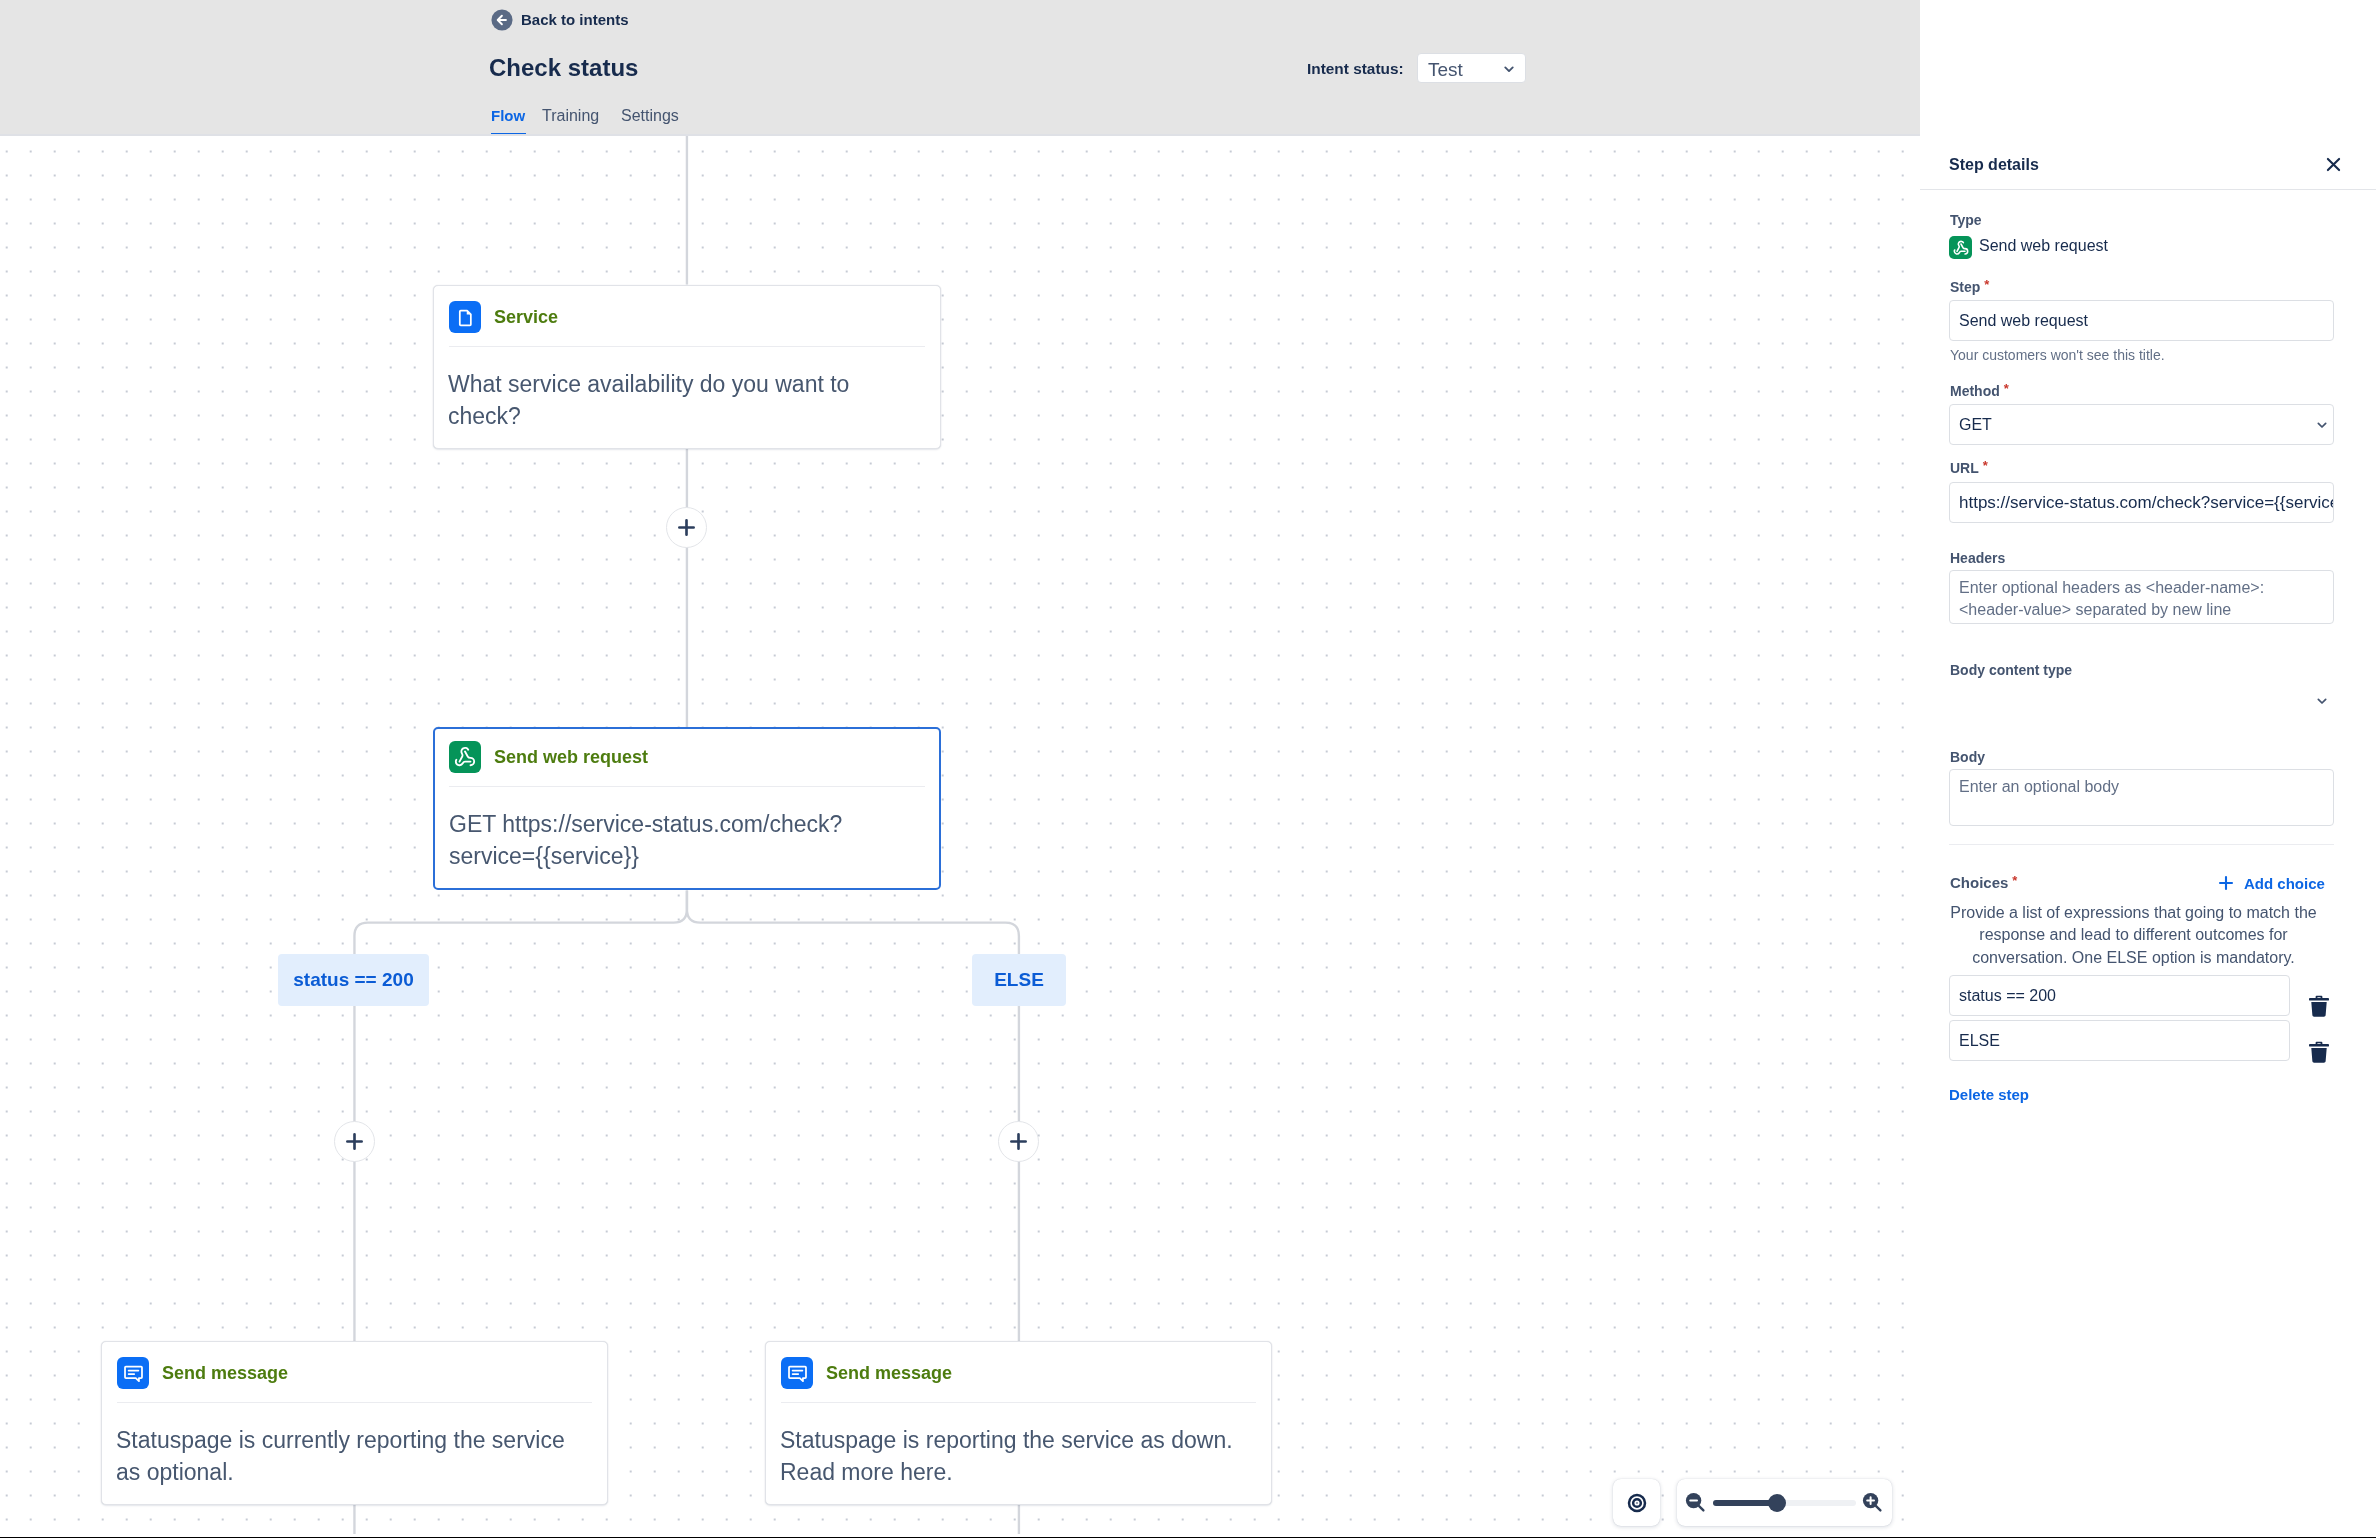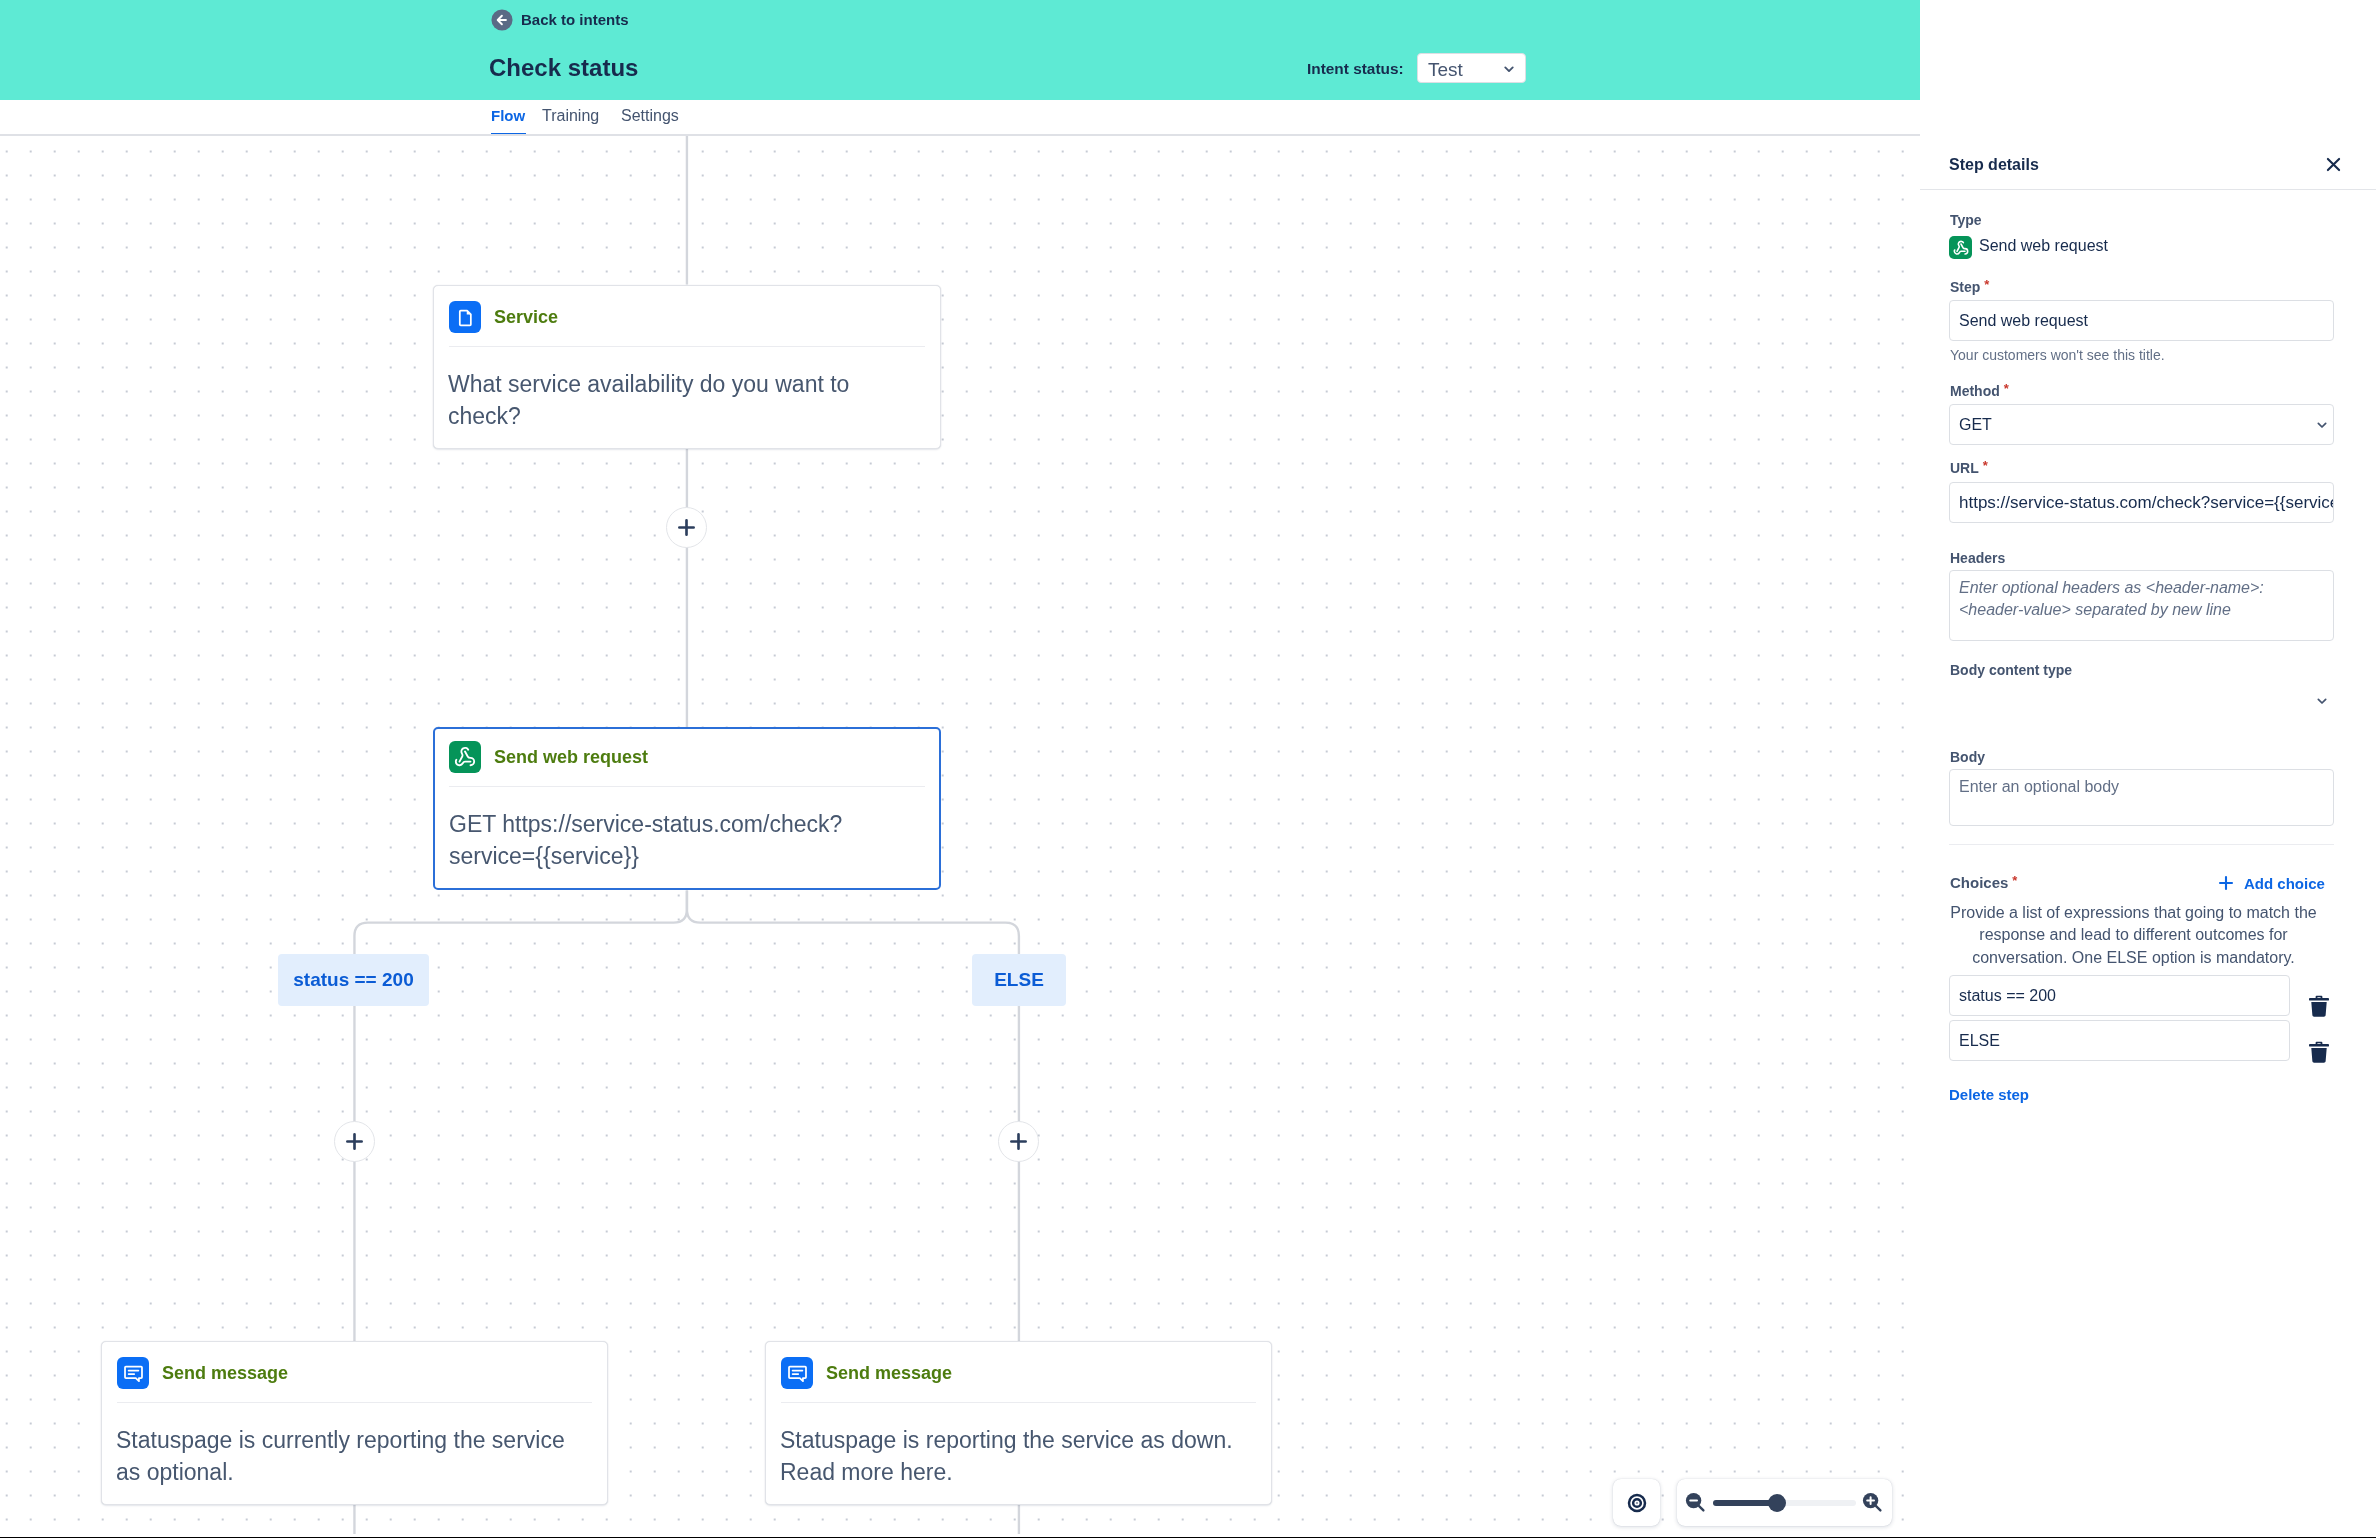--- a/index.html
+++ b/index.html
@@ -7,21 +7,21 @@
   body {
     width: 2376px; height: 1538px; overflow: hidden;
     font-family: "Liberation Sans", sans-serif;
     background: #fff;
     color: #172B4D;
     -webkit-font-smoothing: antialiased;
   }
   .page { position: relative; width: 2376px; height: 1538px; overflow:hidden; }
 
   
-  .header { position:absolute; left:0; top:0; width:1920px; height:100px; background:#5eead4; }
+  .header { position:absolute; left:0; top:0; width:1920px; height:136px; background:#e5e5e5; }
   .back-link { position:absolute; left:491px; top:9px; display:flex; align-items:center; gap:8px; cursor:pointer; }
   .back-icon { width:22px; height:22px; display:block; line-height:0; }
   .back-label { font-size:15px; font-weight:700; color:#172B4D; line-height:18px; }
   .page-title { position:absolute; left:489px; top:53px; font-size:24px; font-weight:700; color:#172B4D; line-height:29px;text-align:center; }
   .intent-status-label { position:absolute; left:1307px; top:60px; font-size:15.4px; font-weight:700; color:#172B4D; line-height:18px; }
   .status-select { position:absolute; left:1417px; top:53px; width:109px; height:30px; border:1px solid #DCDFE4; border-radius:4px; background:#fff; cursor:pointer; }
   .status-select-value { position:absolute; left:10px; top:6px; font-size:19px; color:#44546F; line-height:19px; }
   .status-caret { position:absolute; left:83px; top:7px; width:16px; height:16px; line-height:0; }
   .tabs { position:absolute; left:491px; top:106px; }
   .tab { position:absolute; font-size:16px; color:#44546F; cursor:pointer; line-height:19px; white-space:nowrap; }
@@ -277,21 +277,21 @@
     <span class="select-caret" style="top:281px;"><svg width="16" height="16" viewBox="0 0 24 24">
           <path d="M6.5 9.5 12 15l5.5-5.5" fill="none" stroke="#44546F" stroke-width="2.6" stroke-linecap="round" stroke-linejoin="round"></path>
         </svg></span>
 
     <div class="pf field-label" style="top:324px;"><span>URL</span><span class="req">*</span></div>
     <div class="input" style="top:346px; font-size:17px;">
         <span>https://service-status.com/check?service={{service}}</span>
       </div>
 
     <div class="pf field-label" style="top:414px;">Headers</div>
-    <div class="textarea" style="top:434px; height:71px;font-style:italic;"><span>Enter optional headers as &lt;header-name&gt;: &lt;header-value&gt; separated by new line</span></div>
+    <div class="textarea" style="top:434px; height:54px;"><span>Enter optional headers as &lt;header-name&gt;: &lt;header-value&gt; separated by new line</span></div>
 
     <div class="pf field-label" style="top:526px;">Body content type</div>
     <span class="select-caret" style="top:557px;"><svg width="16" height="16" viewBox="0 0 24 24">
           <path d="M6.5 9.5 12 15l5.5-5.5" fill="none" stroke="#44546F" stroke-width="2.6" stroke-linecap="round" stroke-linejoin="round"></path>
         </svg></span>
 
     <div class="pf field-label" style="top:613px;">Body</div>
     <div class="textarea" style="top:633px; height:57px;"><span>Enter an optional body</span></div>
 
     <div class="panel-rule" style="top:708px;"></div>

